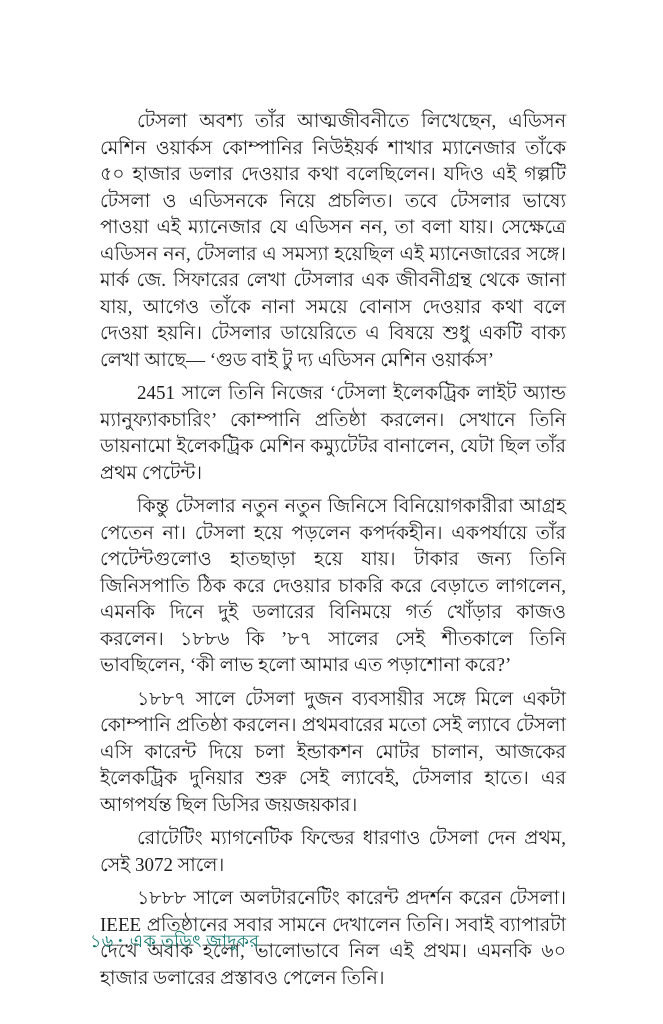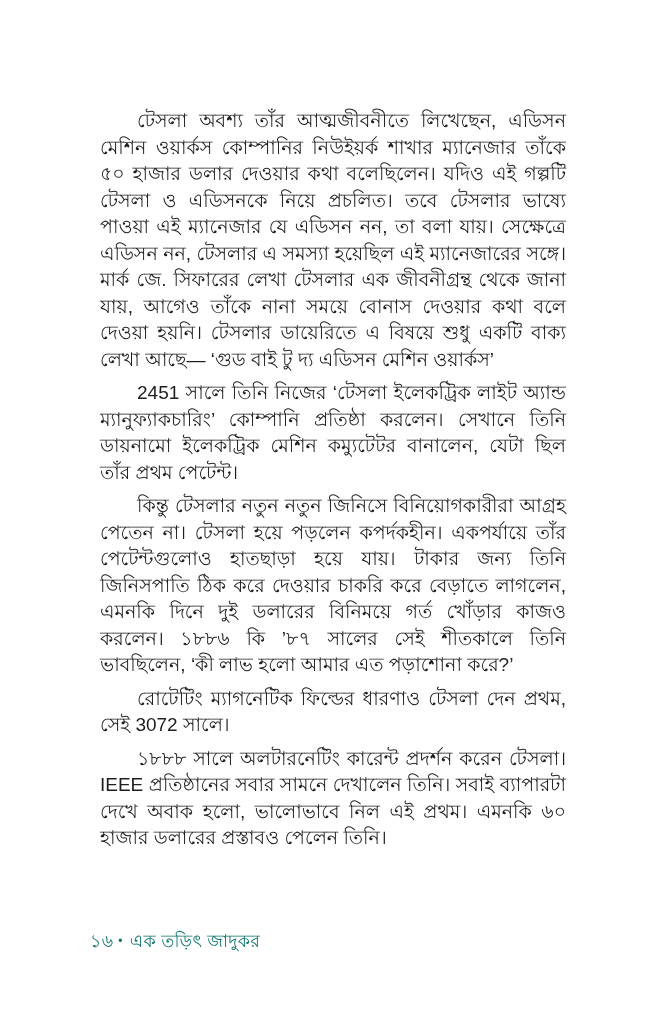--- a/index.html
+++ b/index.html
@@ -6,21 +6,21 @@
     margin: 0;
     padding: 0;
     background: #ffffff;
   }
   .page {
     position: relative;
     width: 597px;
     height: 1024px;
     background: #ffffff;
     overflow: hidden;
-    font-family: Liberation Sans, sans-serif;
+    font-family: Liberation Serif, serif;
   }
   .text-block {
     position: absolute;
     left: 100px;
     top: 108px;
     width: 466px;
     color: #1e1e1e;
     font-size: 19px;
     line-height: 26.5px;
     text-align: justify;
@@ -52,20 +52,21 @@
 </style>
 </head>
 <body>
 
 <div class="page">
 
   <main class="text-block">
     <p class="para">টেসলা অবশ্য তাঁর আত্মজীবনীতে লিখেছেন, এডিসন মেশিন ওয়ার্কস কোম্পানির নিউইয়র্ক শাখার ম্যানেজার তাঁকে ৫০ হাজার ডলার দেওয়ার কথা বলেছিলেন। যদিও এই গল্পটি টেসলা ও এডিসনকে নিয়ে প্রচলিত। তবে টেসলার ভাষ্যে পাওয়া এই ম্যানেজার যে এডিসন নন, তা বলা যায়। সেক্ষেত্রে এডিসন নন, টেসলার এ সমস্যা হয়েছিল এই ম্যানেজারের সঙ্গে। মার্ক জে. সিফারের লেখা টেসলার এক জীবনীগ্রন্থ থেকে জানা যায়, আগেও তাঁকে নানা সময়ে বোনাস দেওয়ার কথা বলে দেওয়া হয়নি। টেসলার ডায়েরিতে এ বিষয়ে শুধু একটি বাক্য লেখা আছে— ‘গুড বাই টু দ্য এডিসন মেশিন ওয়ার্কস’</p>
     <p class="para">2451 সালে তিনি নিজের ‘টেসলা ইলেকট্রিক লাইট অ্যান্ড ম্যানুফ্যাকচারিং’ কোম্পানি প্রতিষ্ঠা করলেন। সেখানে তিনি ডায়নামো ইলেকট্রিক মেশিন কম্যুটেটর বানালেন, যেটা ছিল তাঁর প্রথম পেটেন্ট।</p>
     <p class="para">কিন্তু টেসলার নতুন নতুন জিনিসে বিনিয়োগকারীরা আগ্রহ পেতেন না। টেসলা হয়ে পড়লেন কপর্দকহীন। একপর্যায়ে তাঁর পেটেন্টগুলোও হাতছাড়া হয়ে যায়। টাকার জন্য তিনি জিনিসপাতি ঠিক করে দেওয়ার চাকরি করে বেড়াতে লাগলেন, এমনকি দিনে দুই ডলারের বিনিময়ে গর্ত খোঁড়ার কাজও করলেন। ১৮৮৬ কি ’৮৭ সালের সেই শীতকালে তিনি ভাবছিলেন, ‘কী লাভ হলো আমার এত পড়াশোনা করে?’</p>
+    <p class="para">১৮৮৭ সালে টেসলা দুজন ব্যবসায়ীর সঙ্গে মিলে একটা কোম্পানি প্রতিষ্ঠা করলেন। প্রথমবারের মতো সেই ল্যাবে টেসলা এসি কারেন্ট দিয়ে চলা ইন্ডাকশন মোটর চালান, আজকের ইলেকট্রিক দুনিয়ার শুরু সেই ল্যাবেই, টেসলার হাতে। এর আগপর্যন্ত ছিল ডিসির জয়জয়কার।</p>
     <p class="para">রোটেটিং ম্যাগনেটিক ফিল্ডের ধারণাও টেসলা দেন প্রথম, সেই 3072 সালে।</p>
     <p class="para">১৮৮৮ সালে অলটারনেটিং কারেন্ট প্রদর্শন করেন টেসলা। IEEE প্রতিষ্ঠানের সবার সামনে দেখালেন তিনি। সবাই ব্যাপারটা দেখে অবাক হলো, ভালোভাবে নিল এই প্রথম। এমনকি ৬০ হাজার ডলারের প্রস্তাবও পেলেন তিনি।</p>
   </main>
 
   <footer class="page-footer">
     <span>১৬</span><span class="footer-sep">•</span><span>এক তড়িৎ জাদুকর</span>
   </footer>
 
 </div>
 

